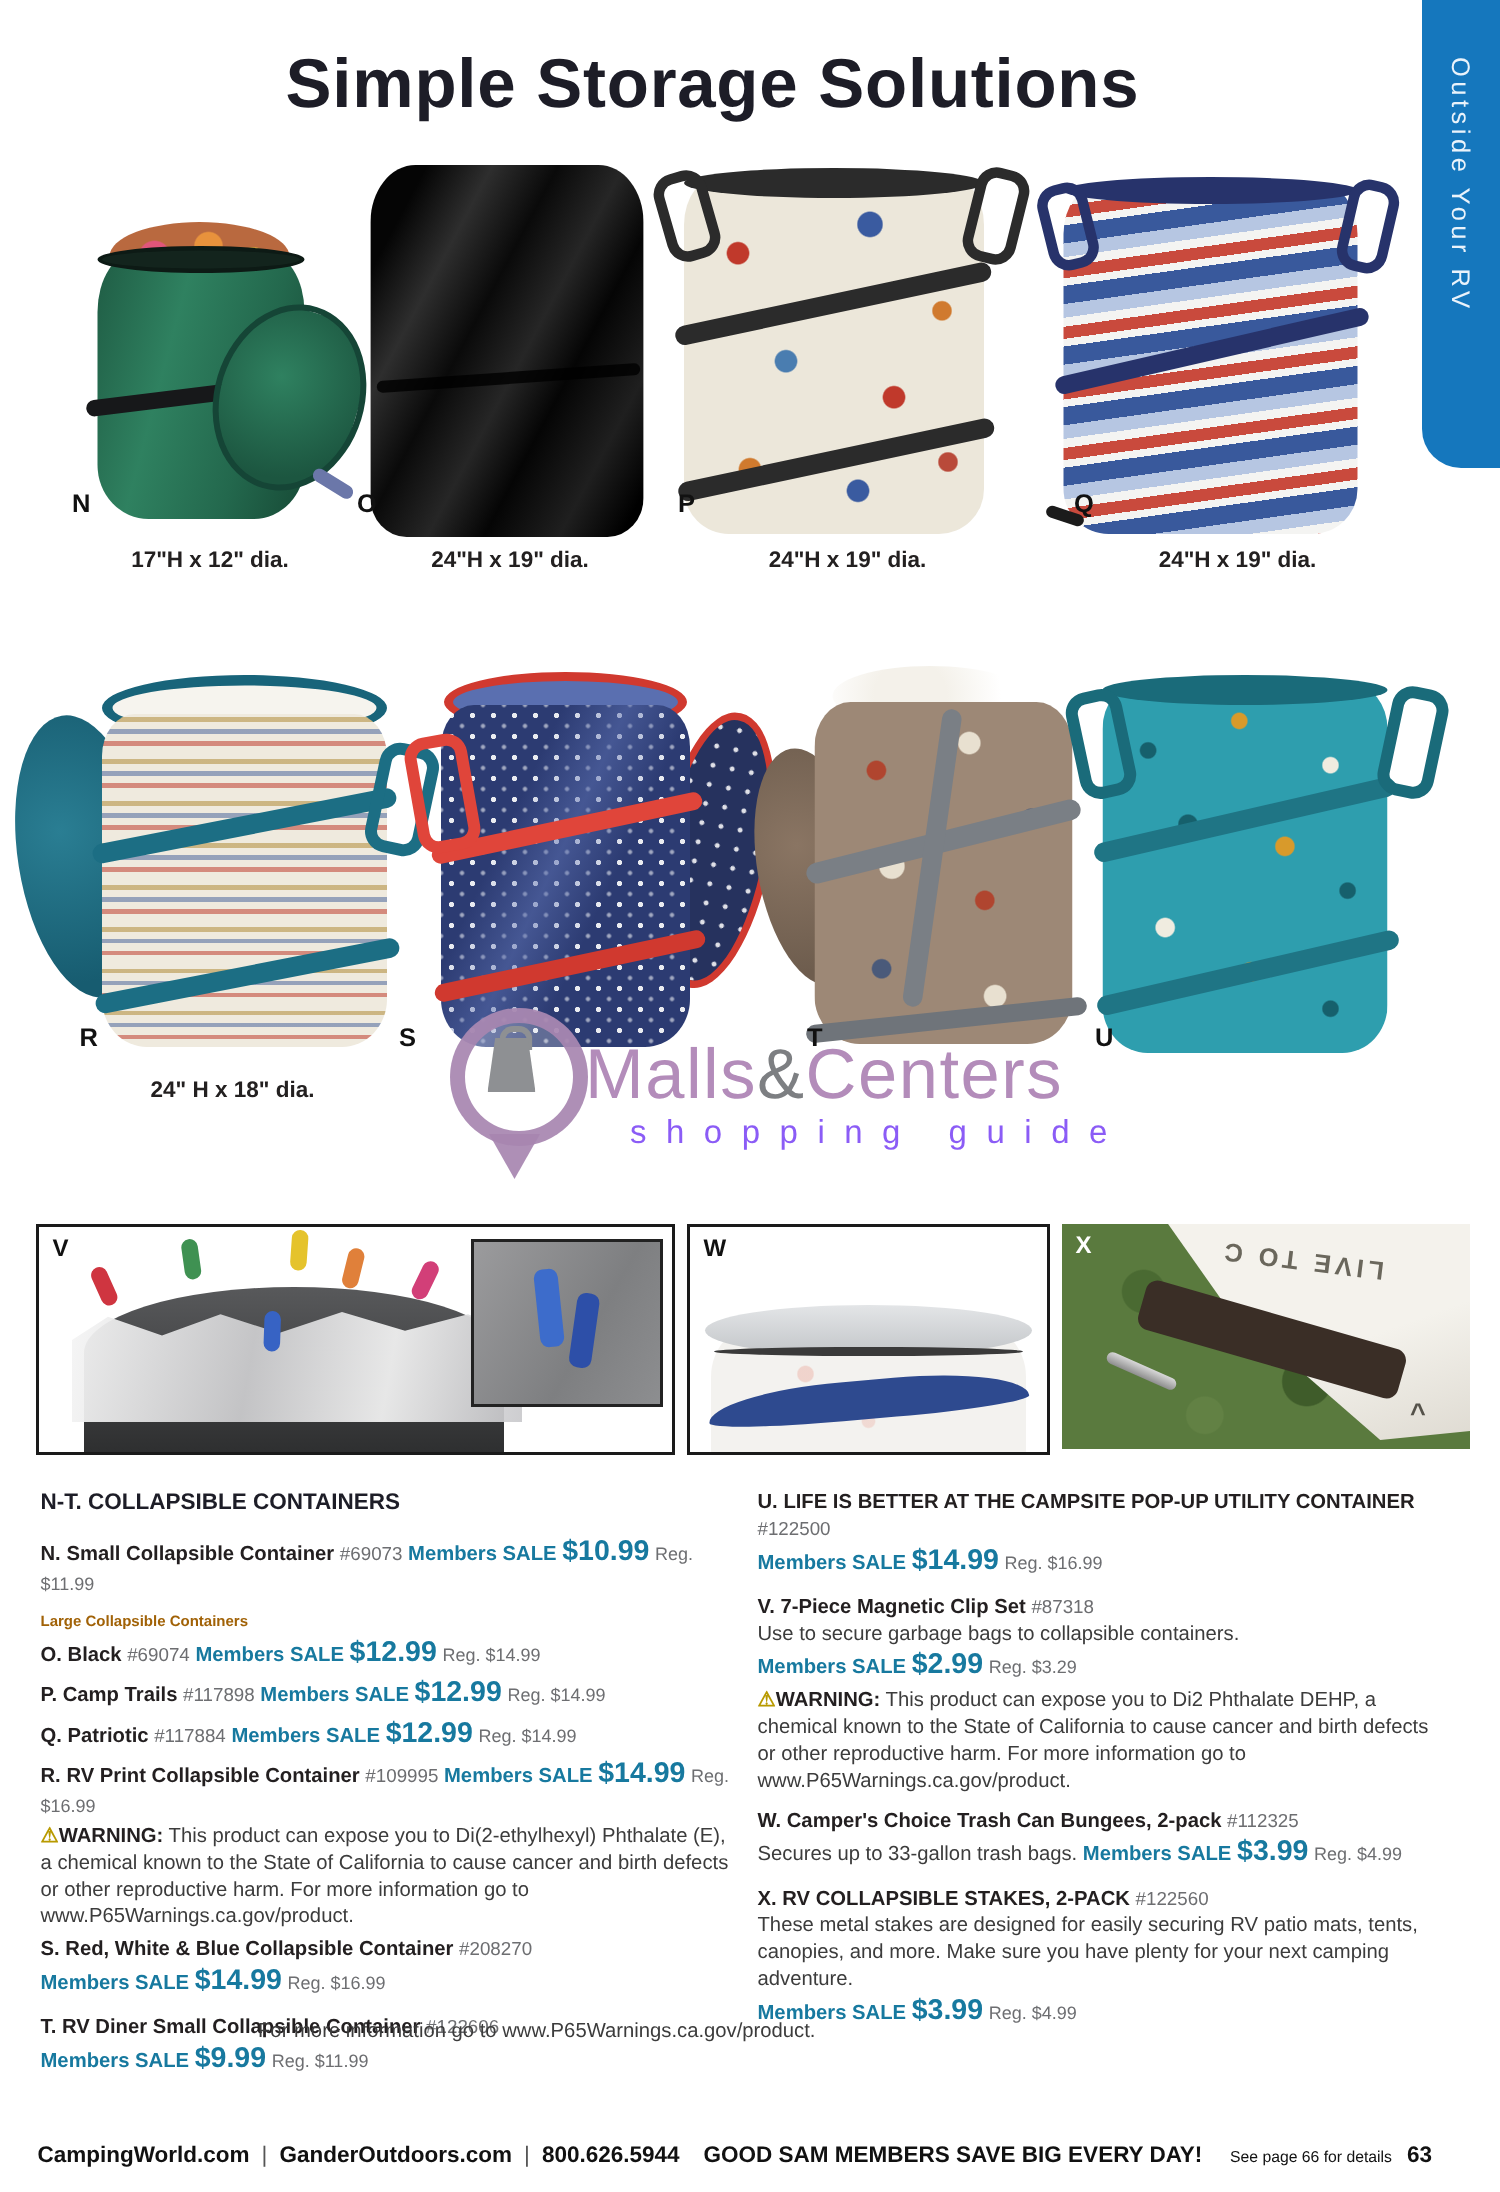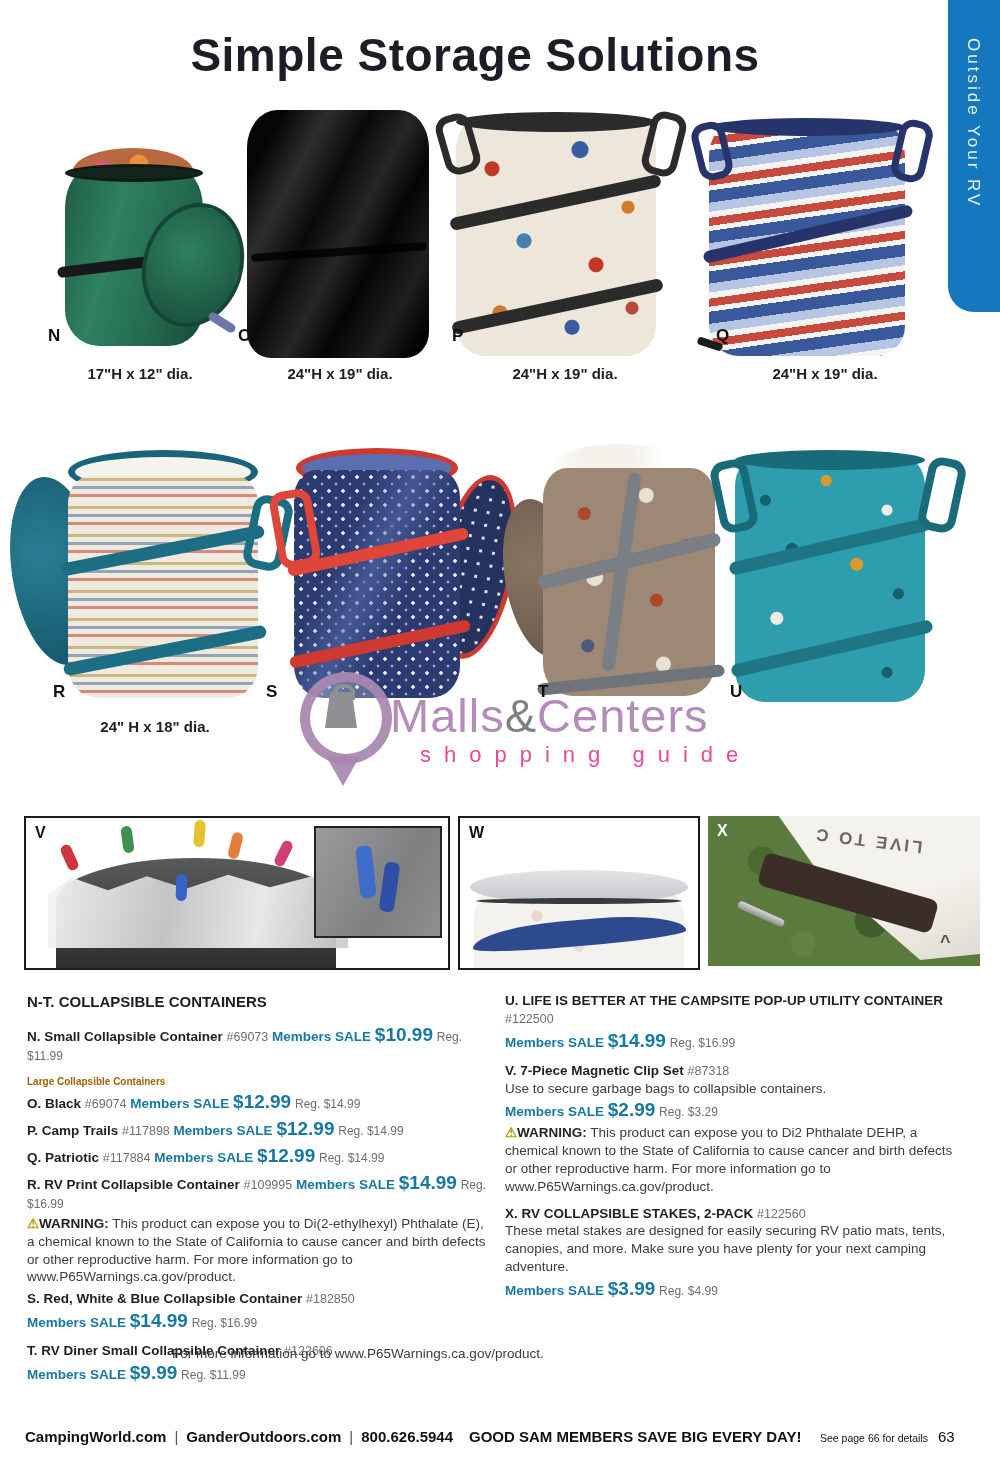--- a/index.html
+++ b/index.html
@@ -32,21 +32,21 @@
   .clip{position:absolute;width:11px;height:27px;border-radius:6px;}
 
   
   .wm-circle{left:300px;top:672px;width:72px;height:72px;border:10px solid rgba(167,134,176,.92);border-radius:50%;background:rgba(255,255,255,.25);}
   .wm-tip{left:326px;top:756px;width:0;height:0;border-left:17px solid transparent;border-right:17px solid transparent;border-top:30px solid rgba(167,134,176,.92);}
   .wm-bag{left:325px;top:692px;width:32px;height:36px;background:#8e9093;clip-path:polygon(16% 0,84% 0,100% 100%,0 100%);}
   .wm-bag-handle{left:333px;top:684px;width:14px;height:12px;border:4px solid #8e9093;border-bottom:none;border-radius:9px 9px 0 0;}
   .wm-text{left:390px;top:688px;font-size:47px;font-weight:500;letter-spacing:1px;}
   .wm-text .w1,.wm-text .w2{color:#b38cba;}
   .wm-text .amp{color:#7d7f82;}
-  .wm-sub{left:420px;top:742px;font-size:22px;color:#ec4899;letter-spacing:13px;}
+  .wm-sub{left:420px;top:742px;font-size:22px;color:#8b5cf6;letter-spacing:13px;}
 
   
   .col{font-size:13.5px;line-height:1.32;}
   .lc{left:27px;top:992px;width:462px;}
   .rc{left:505px;top:992px;width:462px;}
   .cat-h{font-size:15px;font-weight:800;color:#1d1d27;margin:0 0 10px 0;}
   .sub-h{font-size:10px;font-weight:800;color:#a16207;margin:10px 0 1px 0;}
   .item{margin:0 0 2px 0;}
   .gap{margin-top:9px;}
   .nm{font-weight:800;color:#231f20;font-size:13.5px;}
@@ -60,21 +60,21 @@
   .wicon{color:#b89a00;font-weight:700;}
 
   
   .bottom-warn{left:150px;top:1345px;width:710px;font-size:13.5px;color:#3c3c3c;line-height:1.4;}
   .bottom-warn .in{padding-left:22px;}
   .footer{left:0;top:1428px;width:1000px;font-size:15px;color:#111;}
   .f-left{position:absolute;left:25px;top:0;font-weight:600;}
   .f-sep{color:#555;padding:0 8px;font-weight:400;}
   .f-promo{position:absolute;left:469px;top:0;font-weight:800;}
   .f-note{position:absolute;left:820px;top:4px;font-size:10.5px;font-weight:400;}
-  .f-page{position:absolute;left:938px;top:0;font-weight:400;}
+  .f-page{position:absolute;left:938px;top:0;font-weight:700;}
 </style>
 </head>
 <body>
 
 <div id="page">
 
   <div class="abs side-tab">
     <span>Outside Your RV</span>
   </div>
 
@@ -249,21 +249,21 @@
       <span class="price">$14.99</span>
       <span class="reg">Reg. $16.99</span>
     </div>
 
     <div class="warn">
       <span class="wicon">⚠</span><span class="wlab">WARNING:</span><span> This product can expose you to Di(2-ethylhexyl) Phthalate (E), a chemical known to the State of California to cause cancer and birth defects or other reproductive harm. For more information go to www.P65Warnings.ca.gov/product.</span>
     </div>
 
     <div class="item">
       <span class="nm">S. Red, White &amp; Blue Collapsible Container</span>
-      <span class="sku">#182850</span><br>
+      <span class="sku">#208270</span><br>
       <span class="sale">Members SALE</span>
       <span class="price">$14.99</span>
       <span class="reg">Reg. $16.99</span>
     </div>
 
     <div class="item gap">
       <span class="nm">T. RV Diner Small Collapsible Container</span>
       <span class="sku">#122606</span><br>
       <span class="sale">Members SALE</span>
       <span class="price">$9.99</span>
@@ -286,20 +286,28 @@
       <span class="desc">Use to secure garbage bags to collapsible containers.</span><br>
       <span class="sale">Members SALE</span>
       <span class="price">$2.99</span>
       <span class="reg">Reg. $3.29</span>
     </div>
 
     <div class="warn">
       <span class="wicon">⚠</span><span class="wlab">WARNING:</span><span> This product can expose you to Di2 Phthalate DEHP, a chemical known to the State of California to cause cancer and birth defects or other reproductive harm. For more information go to www.P65Warnings.ca.gov/product.</span>
     </div>
 
+    <div class="item gap">
+      <span class="nm">W. Camper's Choice Trash Can Bungees, 2-pack</span>
+      <span class="sku">#112325</span><br>
+      <span class="desc">Secures up to 33-gallon trash bags. </span>
+      <span class="sale">Members SALE</span>
+      <span class="price">$3.99</span>
+      <span class="reg">Reg. $4.99</span>
+    </div>
 
     <div class="item gap">
       <span class="nm">X. RV COLLAPSIBLE STAKES, 2-PACK</span>
       <span class="sku">#122560</span><br>
       <span class="desc">These metal stakes are designed for easily securing RV patio mats, tents, canopies, and more. Make sure you have plenty for your next camping adventure.</span><br>
       <span class="sale">Members SALE</span>
       <span class="price">$3.99</span>
       <span class="reg">Reg. $4.99</span>
     </div>
   </div>

